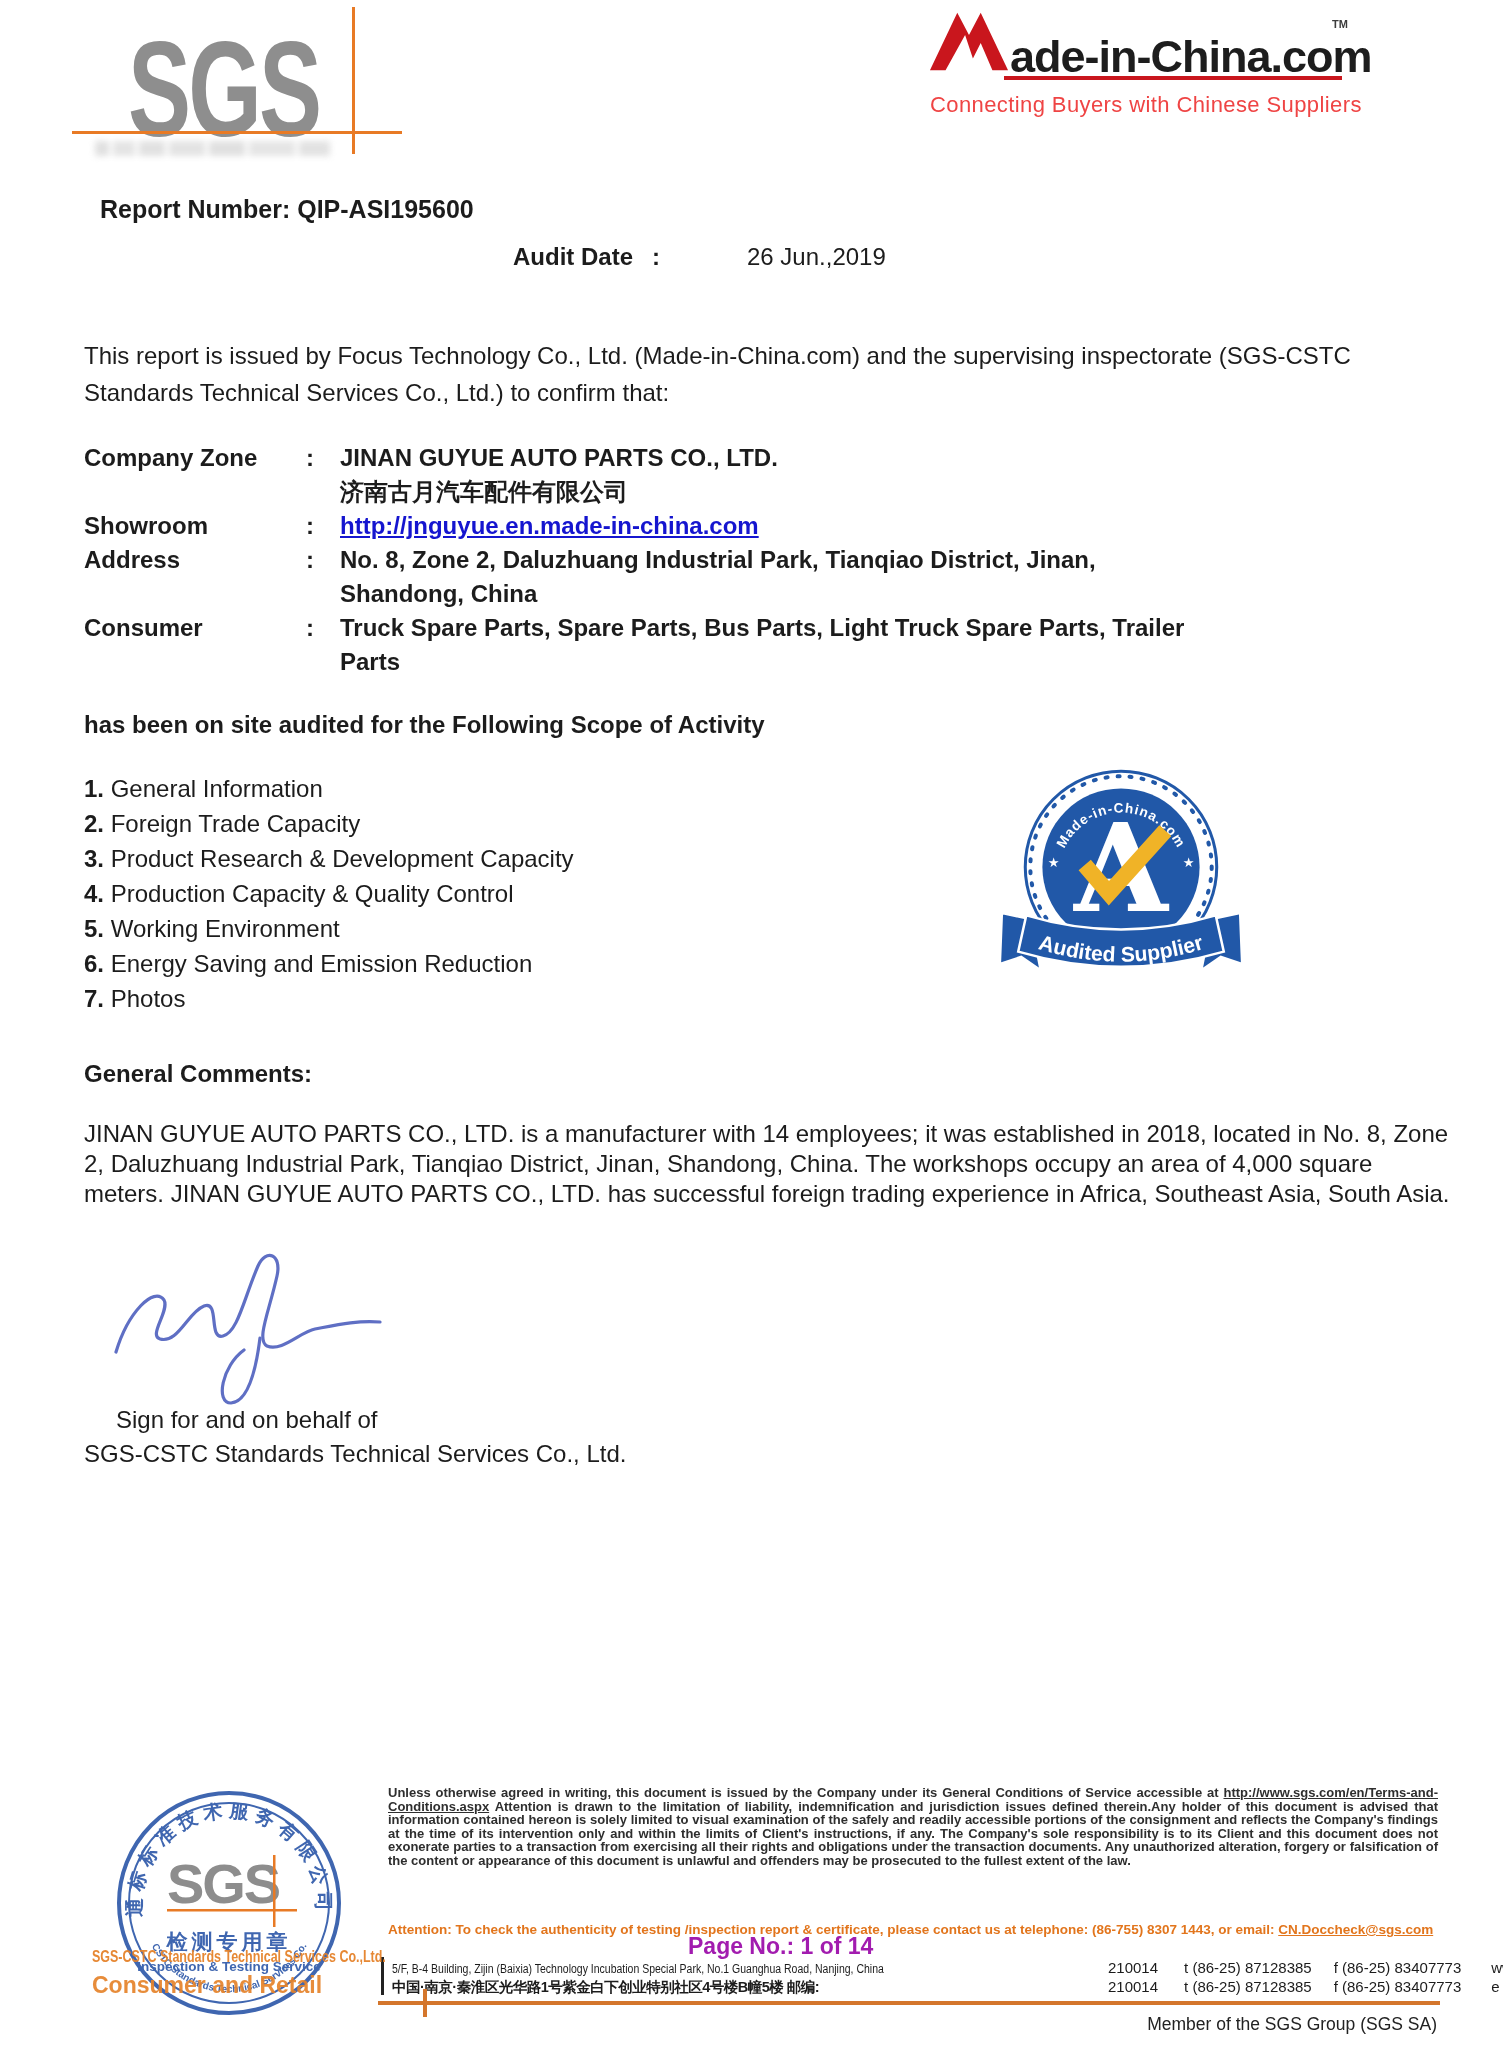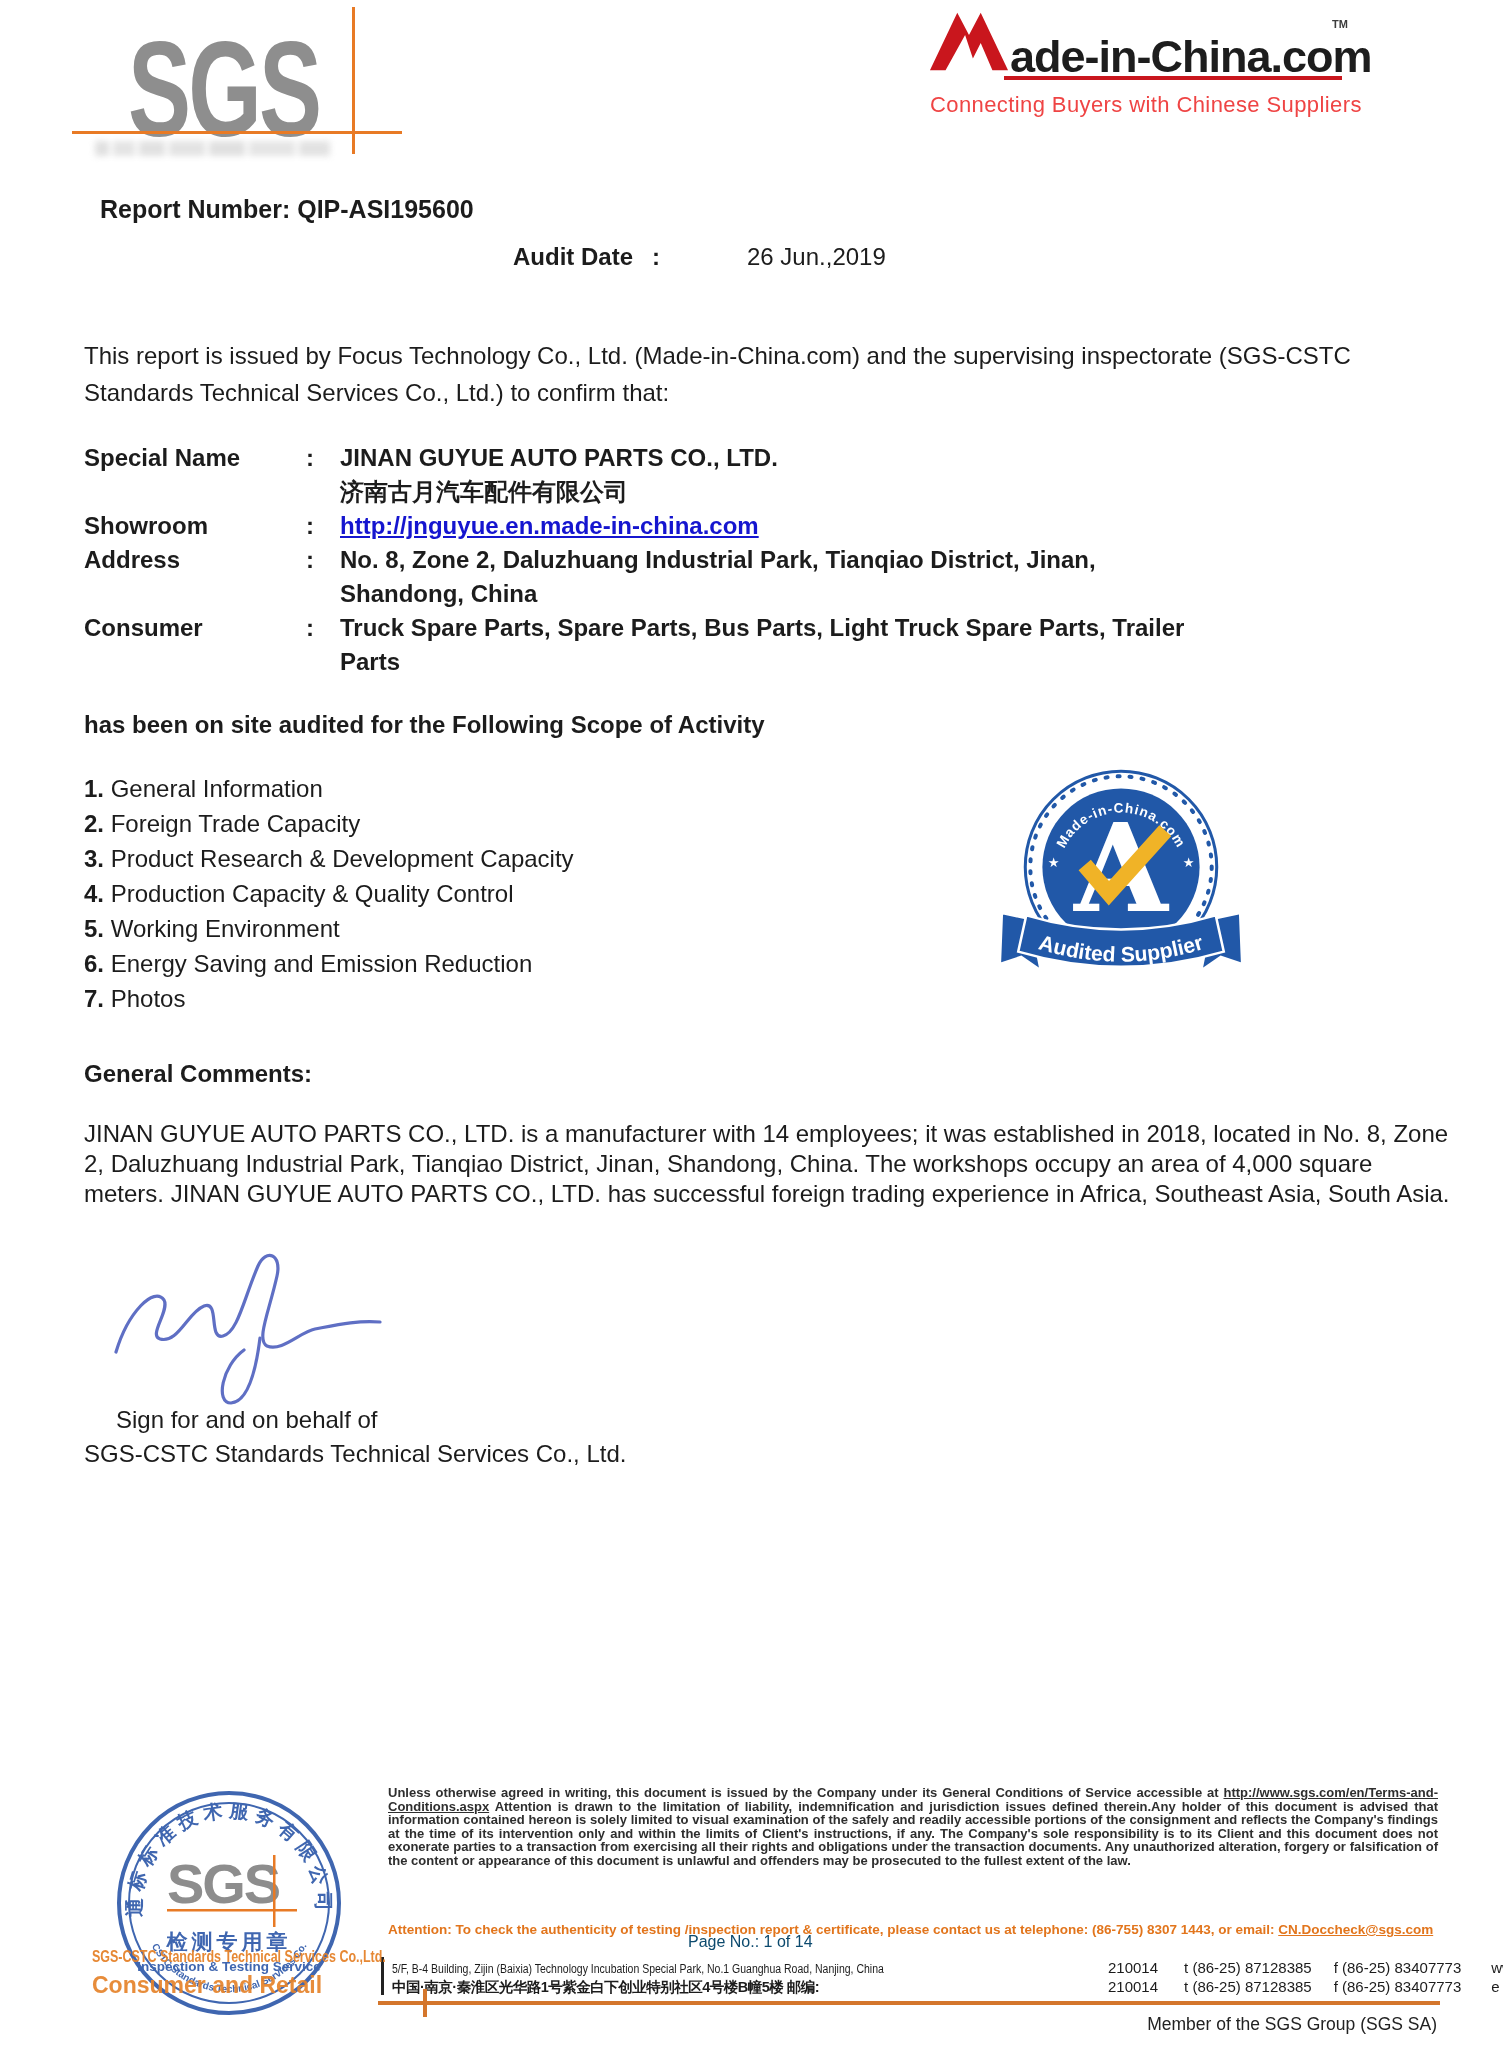--- a/index.html
+++ b/index.html
@@ -33,21 +33,21 @@
   .cvalue{width:862px;font-weight:bold;font-size:24px;line-height:34px;}
   .link{color:#1515cf;text-decoration:underline;font-weight:bold;}
   .scope-item{font-size:24px;line-height:35px;}
   .comments{width:1368px;font-size:24px;line-height:30px;}
 
   
   .disclaimer{width:1050px;font-size:13px;line-height:13.5px;font-weight:bold;color:#2e2e2e;text-align:justify;}
   .disclaimer .tlink{text-decoration:underline;}
   .attention{width:1050px;font-size:13.5px;line-height:16.5px;font-weight:bold;color:#e2751c;}
   .attention .email{text-decoration:underline;}
-  .pageno{font-size:16px;font-weight:normal;color:#0c4a6e;z-index:6;}
+  .pageno{font-size:23px;font-weight:bold;color:#a21caf;z-index:6;}
   .vdiv{background:#222;}
   .addr-row{display:flex;align-items:baseline;width:1052px;white-space:nowrap;color:#1c1c1c;}
   .addr-en{font-size:12.5px;transform:scaleX(.84);transform-origin:left bottom;width:700px;flex:0 0 700px;}
   .addr-cn{font-size:14.5px;font-weight:bold;width:700px;flex:0 0 700px;letter-spacing:-.5px;}
   .addr-zip,.addr-tel,.addr-fax,.addr-x{font-size:15px;margin-left:16px;}
   .addr-tel{margin-left:26px;}
   .addr-fax{margin-left:22px;}
   .addr-x{margin-left:30px;}
   .orange-rule{background:#d4762c;}
   .member{font-size:17.5px;color:#222;}
@@ -79,21 +79,21 @@
 
   <div class="abs b" style="left:100px;top:195px;font-size:25px;">Report Number: QIP-ASI195600</div>
   <div class="abs b t24" style="left:513px;top:243px;">Audit Date</div>
   <div class="abs b t24" style="left:652px;top:243px;">:</div>
   <div class="abs t24" style="left:747px;top:243px;">26 Jun.,2019</div>
 
   <div class="abs intro" style="left:84px;top:337px;">This report is issued by Focus Technology Co., Ltd. (Made-in-China.com) and the supervising inspectorate (SGS-CSTC Standards Technical Services Co., Ltd.) to confirm that:</div>
 
   <div class="abs ctable" style="left:84px;top:441px;">
     <div class="crow">
-      <div class="clabel">Special Name</div>
+      <div class="clabel">Company Zone</div>
       <div class="ccolon">:</div>
       <div class="cvalue">
         <div>JINAN GUYUE AUTO PARTS CO., LTD.</div>
         <div>济南古月汽车配件有限公司</div>
       </div>
     </div>
     <div class="crow">
       <div class="clabel">Showroom</div>
       <div class="ccolon">:</div>
       <div class="cvalue"><span class="link">http://jnguyue.en.made-in-china.com</span></div>

